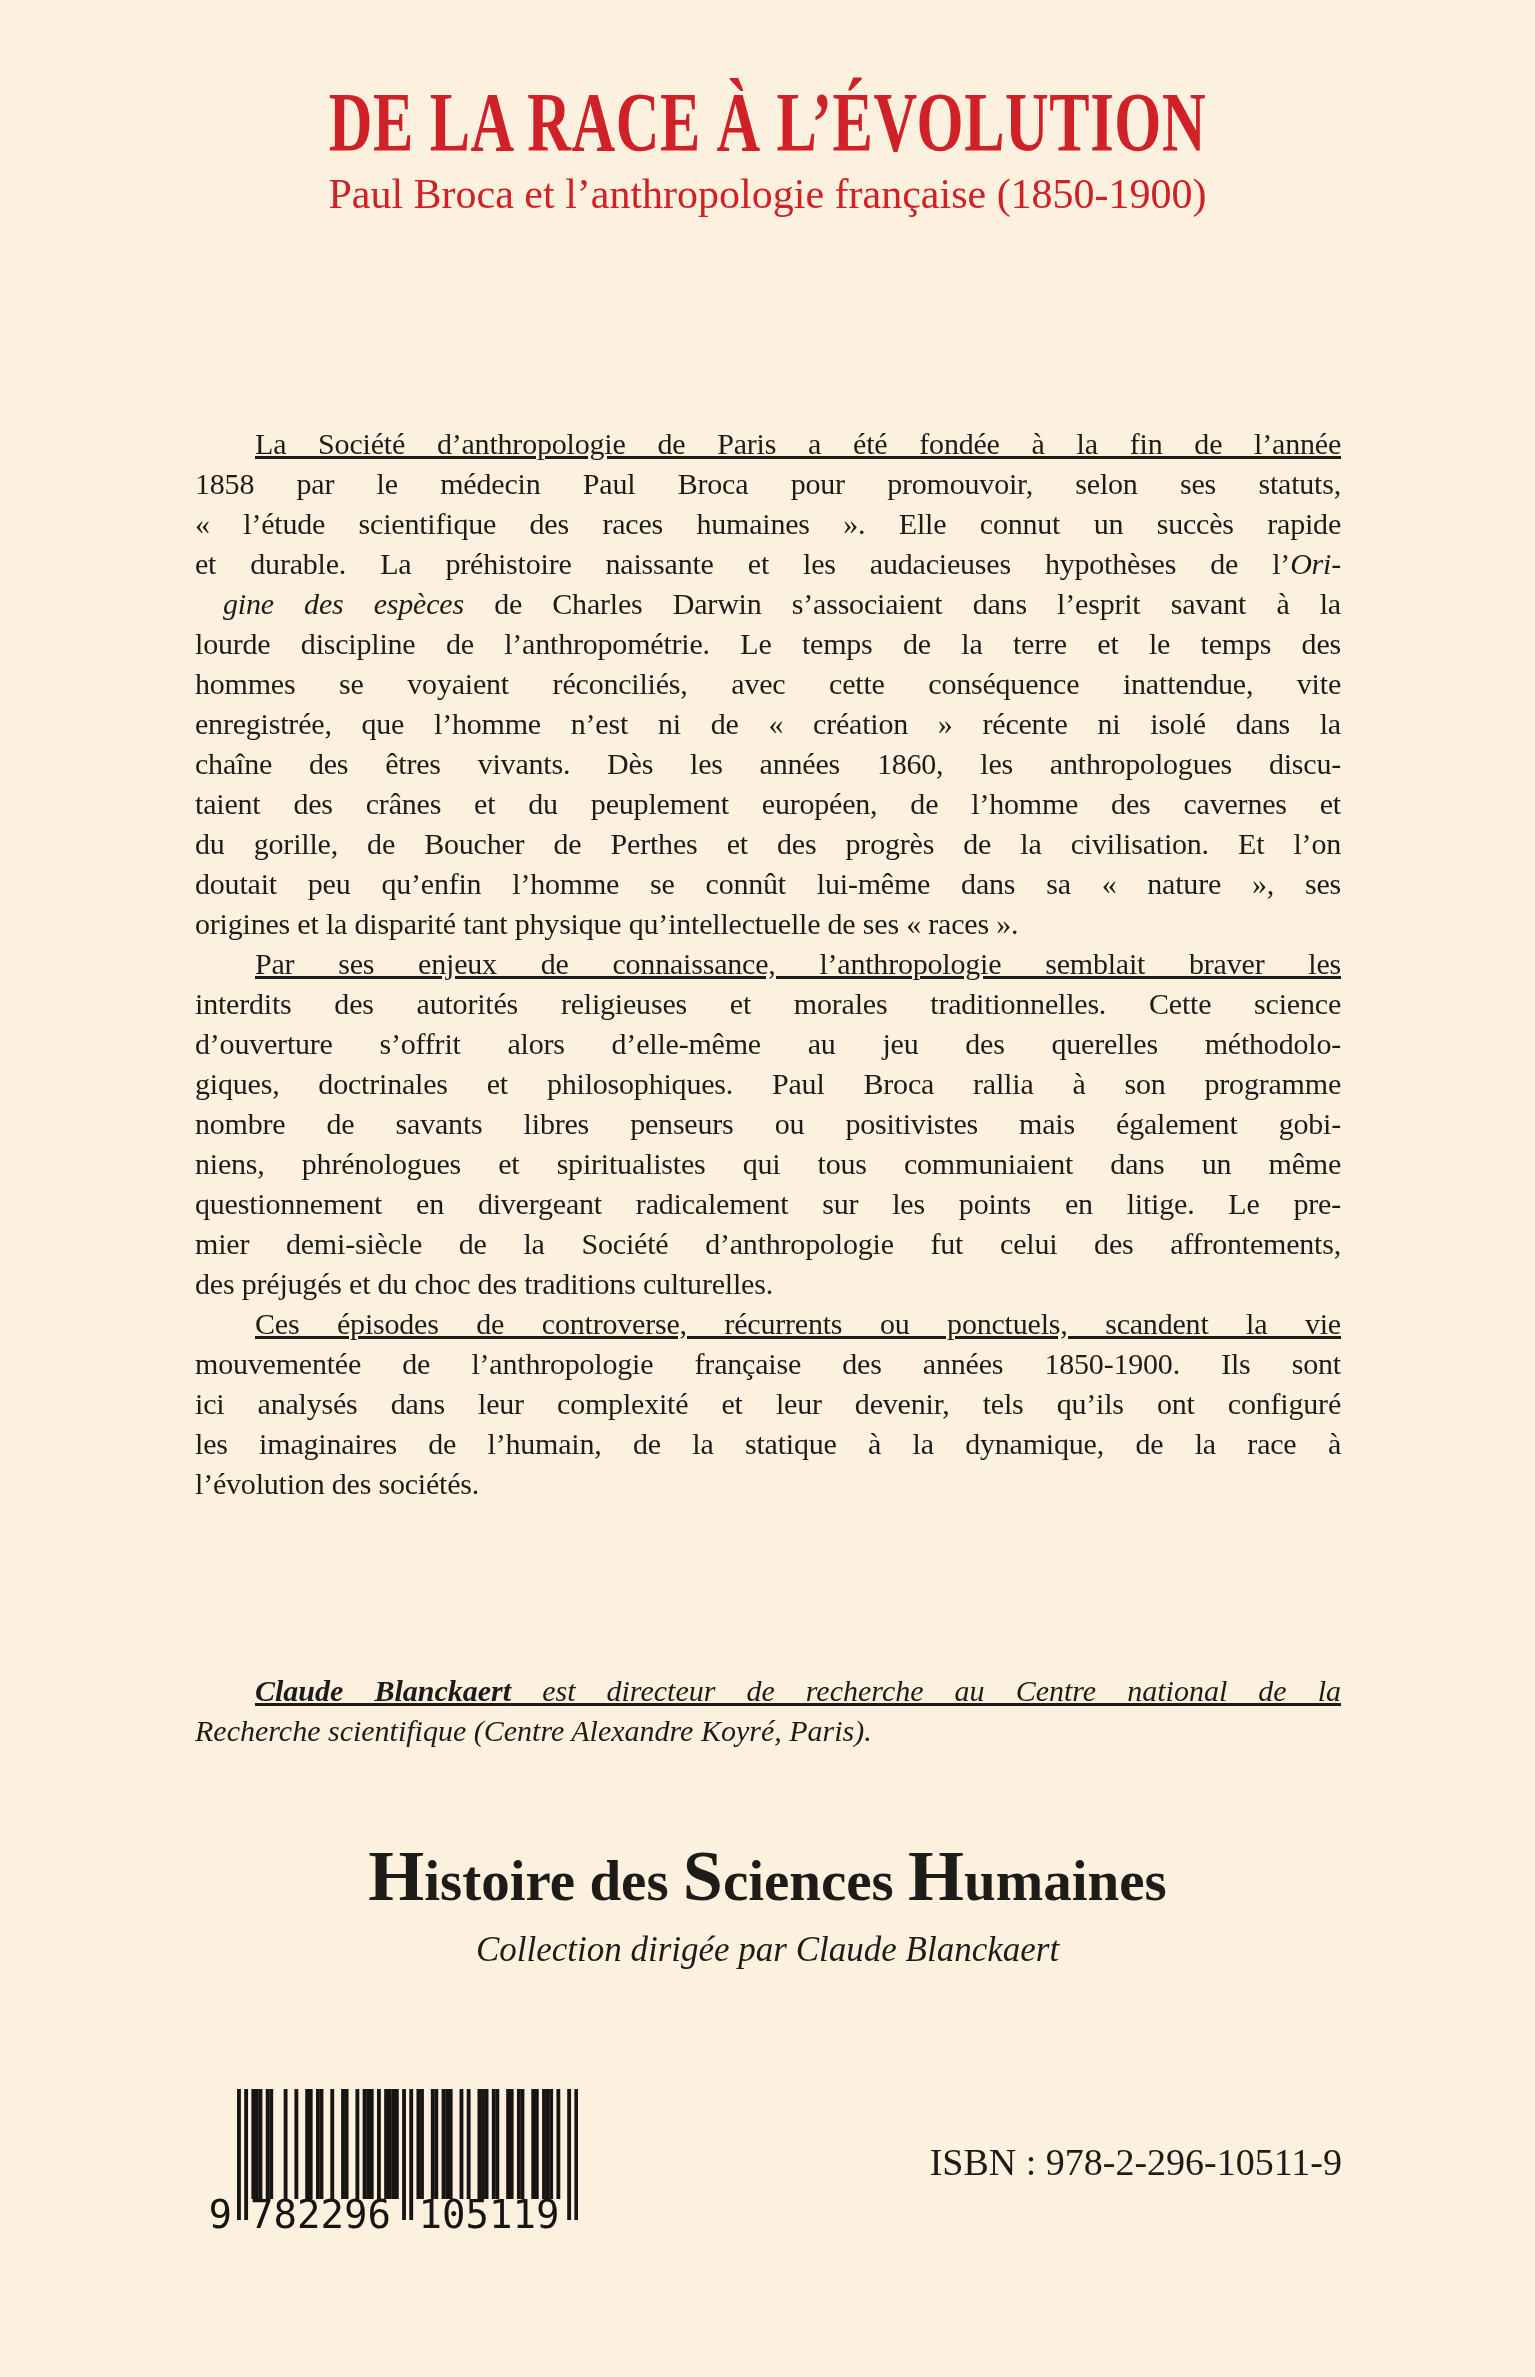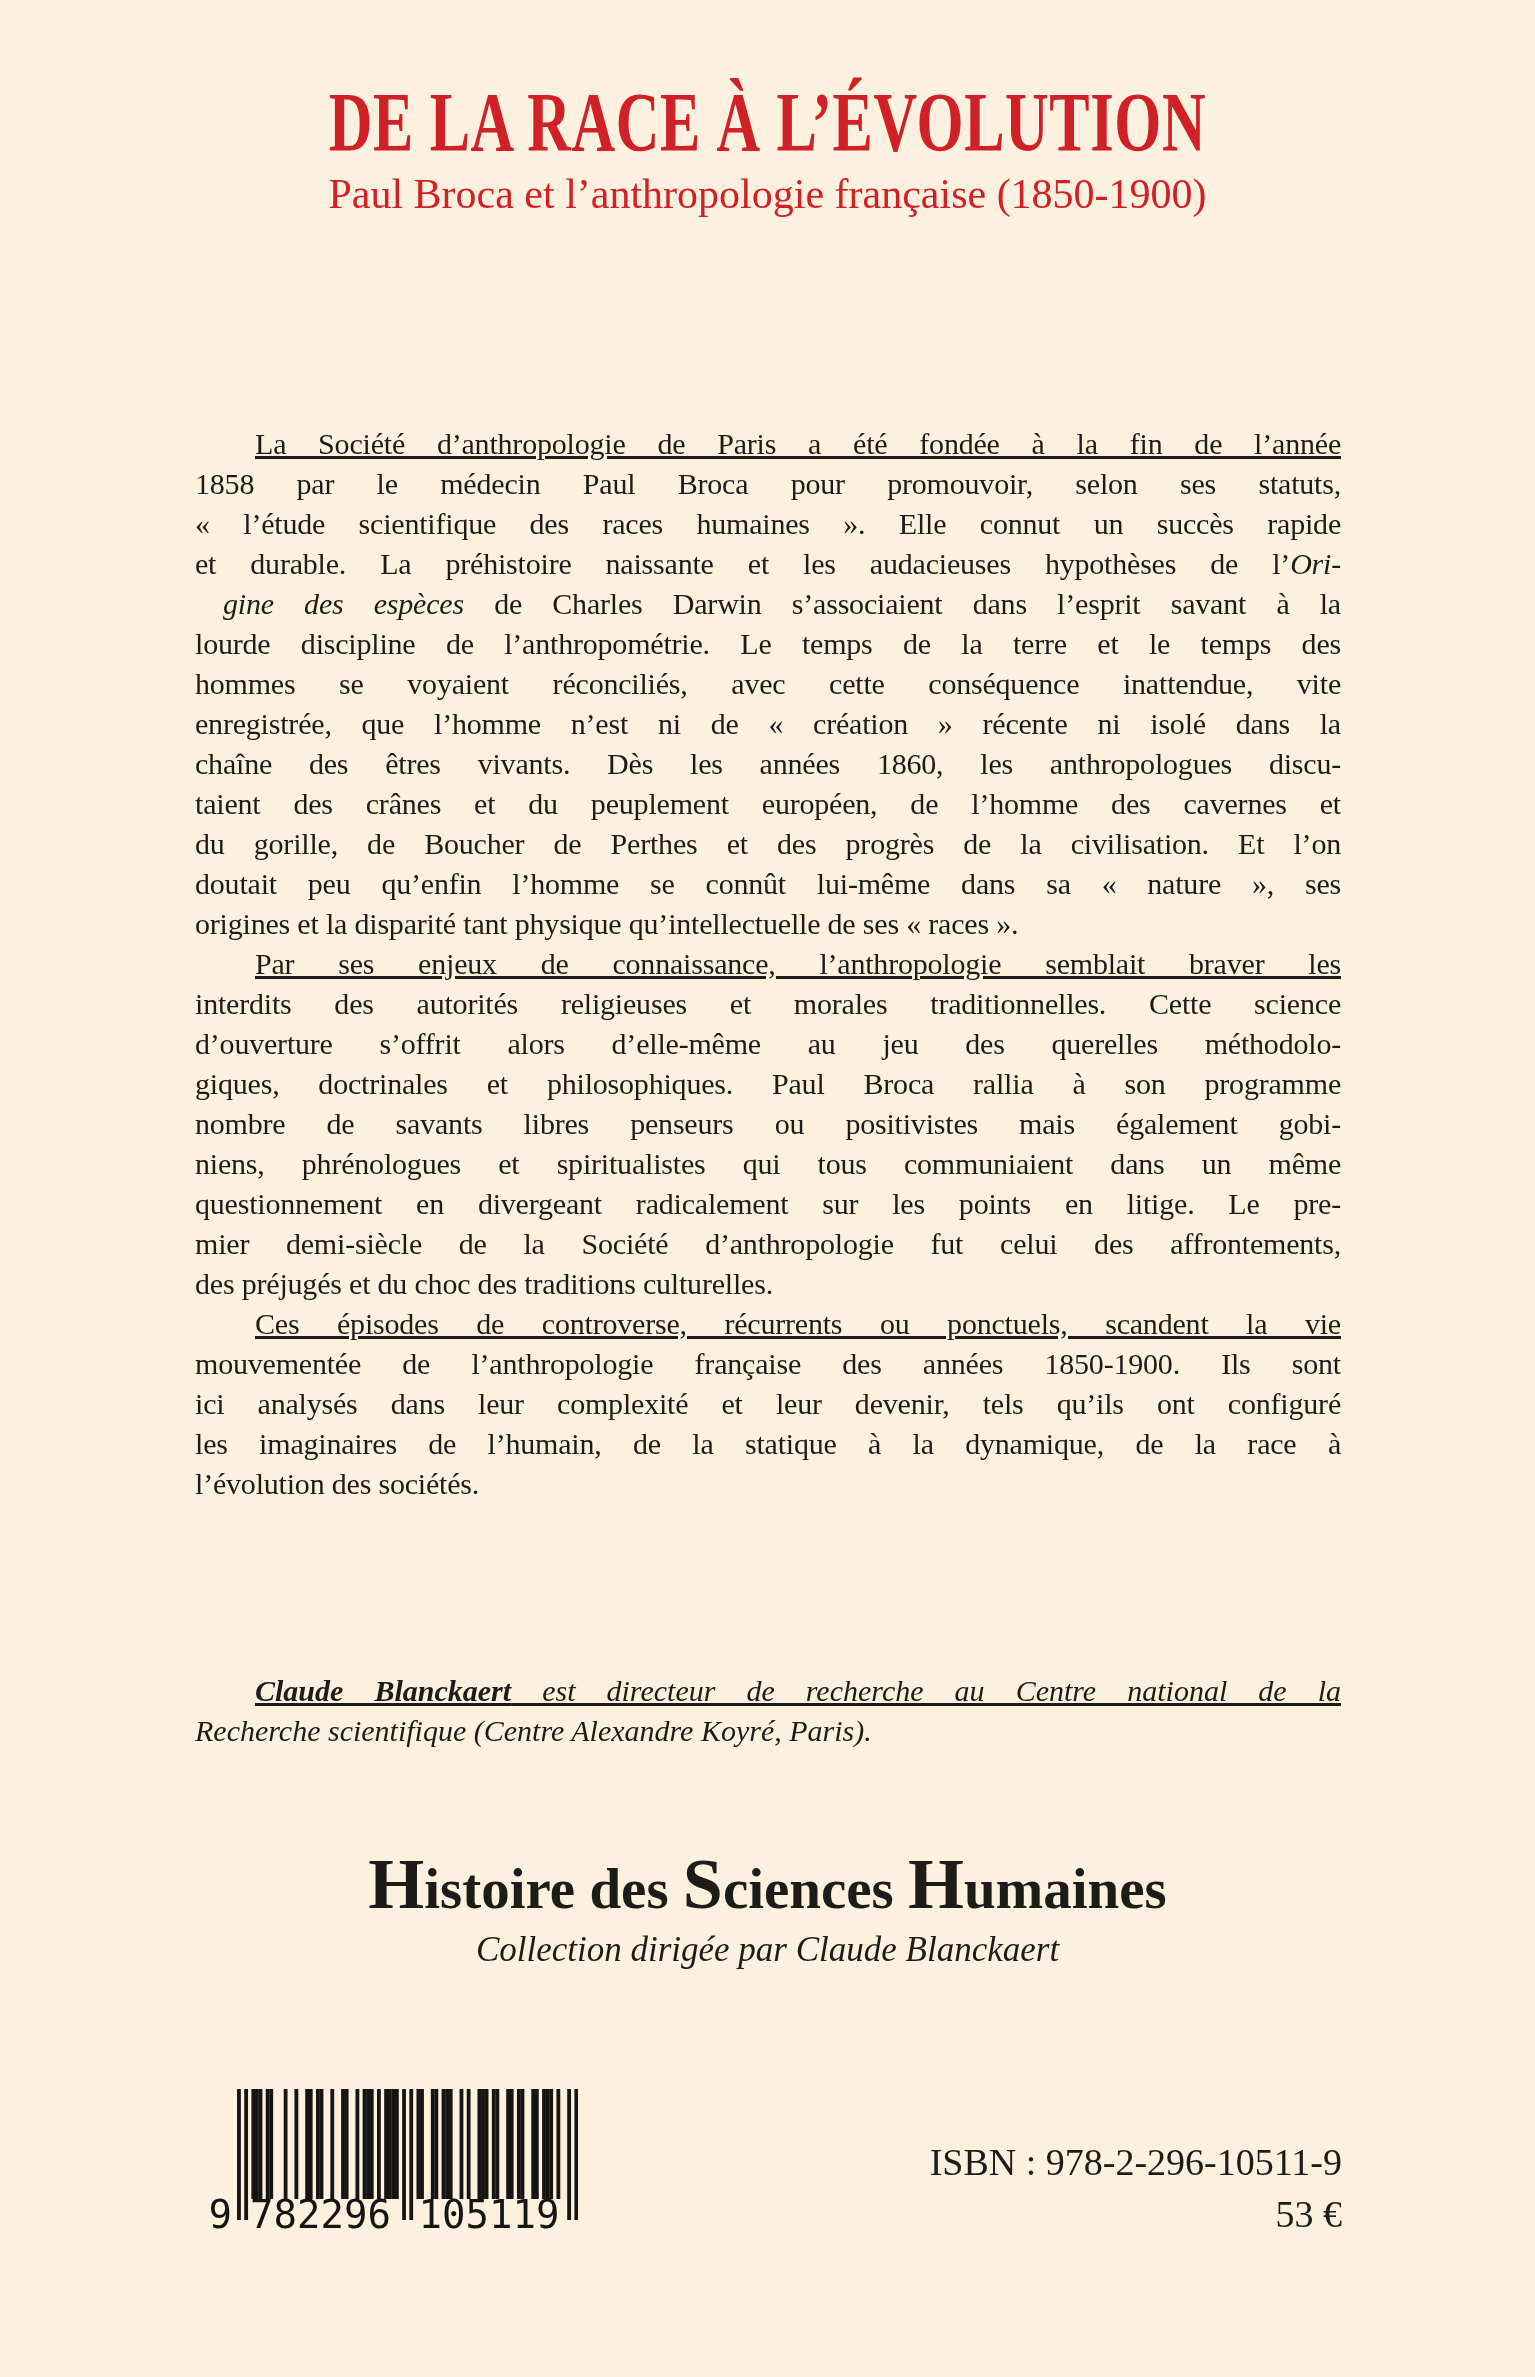--- a/index.html
+++ b/index.html
@@ -39,21 +39,21 @@
   .line.indent{text-indent:60px;text-decoration:underline;}
   .bio{
     position:absolute;left:195px;width:1146px;top:1671px;
     font-style:italic;
     font-size:30px;line-height:40px;
   }
   .collection-title{
     position:absolute;left:0;right:0;top:1842px;
     text-align:center;
     font-weight:bold;
-    font-size:57px;line-height:84px;
+    font-size:57px;line-height:68px;
     white-space:nowrap;
   }
   .collection-title .big{font-size:72px;}
   .collection-subtitle{
     position:absolute;left:0;right:0;top:1931px;
     text-align:center;
     font-size:35px;line-height:1.1;font-style:italic;
   }
   .barcode{position:absolute;left:237px;top:2089px;}
   .barcode-num{
@@ -175,17 +175,16 @@
       <rect x="393.18" y="0" width="4.57" height="156" fill="#171513"></rect>
       <rect x="401.73" y="0" width="4.57" height="156" fill="#171513"></rect>
     </svg>
 
   <div class="barcode-num bn-left">9</div>
   <div class="barcode-num bn-g1">782296</div>
   <div class="barcode-num bn-g2">105119</div>
 
   <div class="isbn-block">
     <div>ISBN : 978-2-296-10511-9</div>
-    <div>53 €</div>
   </div>
 
 </div>
 
 
 </body></html>

